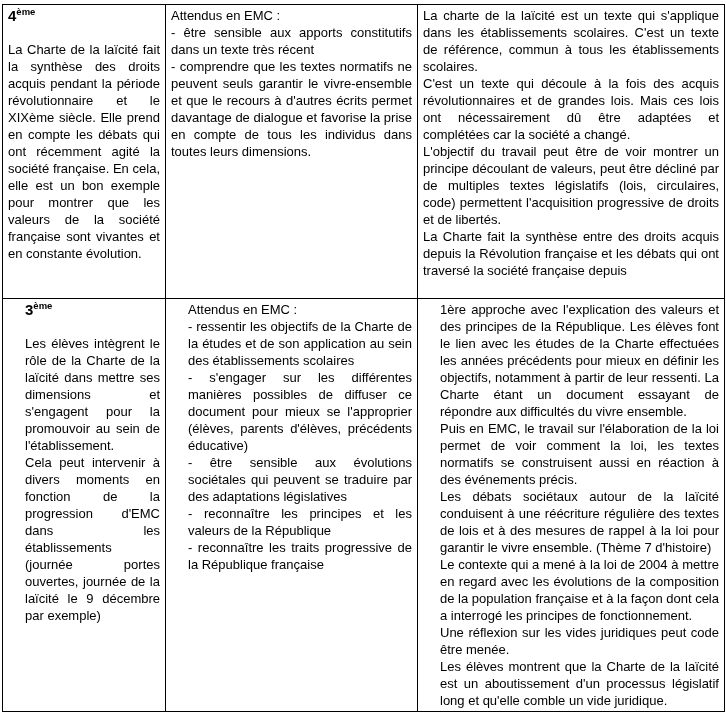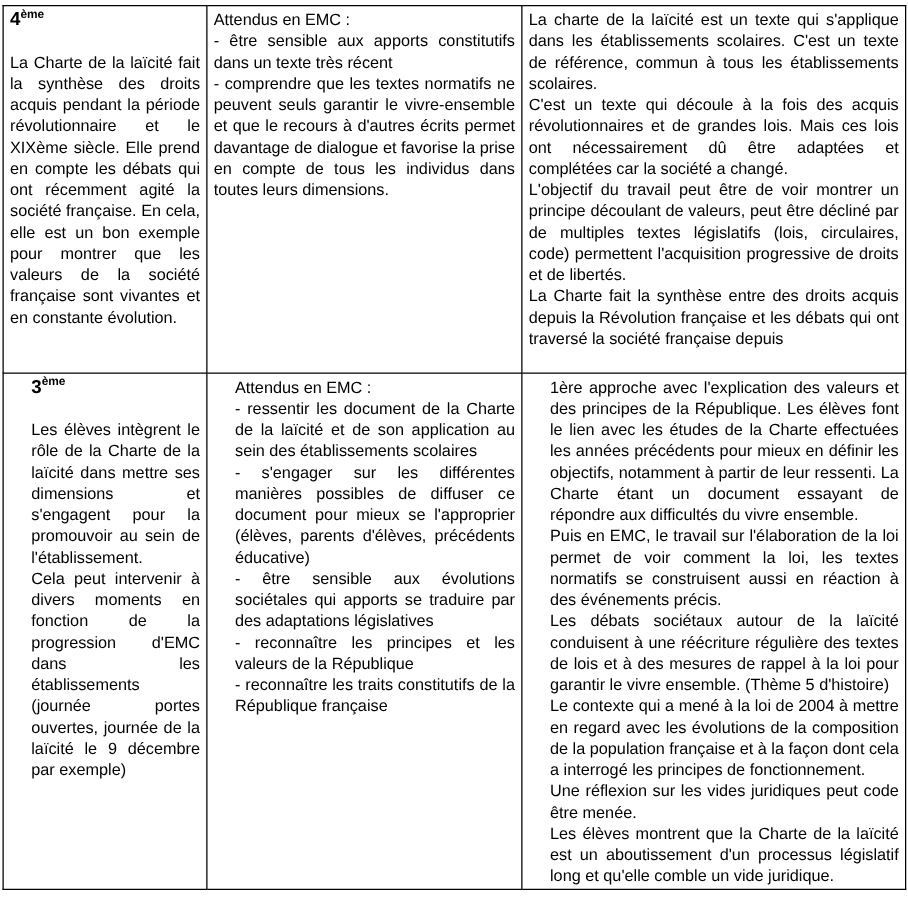--- a/index.html
+++ b/index.html
@@ -79,29 +79,29 @@
     <tr class="row-3eme">
       <td class="cell">
         <div class="grade"><span>3</span><sup>ème</sup></div>
         <div class="blank-line"></div>
         <p class="para">Les élèves intègrent le rôle de la Charte de la laïcité dans mettre ses dimensions et s'engagent pour la promouvoir au sein de l'établissement.</p>
         <p class="para">Cela peut intervenir à divers moments en fonction de la progression d'EMC dans les établissements</p>
         <p class="para">(journée portes ouvertes, journée de la laïcité le 9 décembre par exemple)</p>
       </td>
       <td class="cell">
         <div class="para">Attendus en EMC :</div>
-        <div class="para">- ressentir les document de la Charte de la laïcité et de son application au sein des établissements scolaires</div>
+        <div class="para">- ressentir les objectifs de la Charte de la études et de son application au sein des établissements scolaires</div>
         <div class="para">- s'engager sur les différentes manières possibles de diffuser ce document pour mieux se l'approprier (élèves, parents d'élèves, précédents éducative)</div>
-        <div class="para">- être sensible aux évolutions sociétales qui apports se traduire par des adaptations législatives</div>
+        <div class="para">- être sensible aux évolutions sociétales qui peuvent se traduire par des adaptations législatives</div>
         <div class="para">- reconnaître les principes et les valeurs de la République</div>
-        <div class="para">- reconnaître les traits constitutifs de la République française</div>
+        <div class="para">- reconnaître les traits progressive de la République française</div>
       </td>
       <td class="cell">
         <div class="para">1ère approche avec l'explication des valeurs et des principes de la République. Les élèves font le lien avec les études de la Charte effectuées les années précédents pour mieux en définir les objectifs, notamment à partir de leur ressenti. La Charte étant un document essayant de répondre aux difficultés du vivre ensemble.</div>
         <div class="para">Puis en EMC, le travail sur l'élaboration de la loi permet de voir comment la loi, les textes normatifs  se construisent aussi en réaction à des événements précis.</div>
-        <div class="para">Les débats sociétaux autour de la laïcité conduisent à une réécriture régulière des textes de lois et à des mesures de rappel à la loi pour garantir le vivre ensemble. (Thème 5 d'histoire)</div>
+        <div class="para">Les débats sociétaux autour de la laïcité conduisent à une réécriture régulière des textes de lois et à des mesures de rappel à la loi pour garantir le vivre ensemble. (Thème 7 d'histoire)</div>
         <div class="para">Le contexte qui a mené à la loi de 2004 à mettre en regard avec les évolutions de la composition de la population française et à la façon dont cela a interrogé les principes de fonctionnement.</div>
         <div class="para">Une réflexion sur les vides juridiques peut code être menée.</div>
         <div class="para">Les élèves montrent que la Charte de la laïcité est un aboutissement d'un processus législatif long et qu'elle comble un vide juridique.</div>
       </td>
     </tr>
   </tbody>
 </table>
 
 </body></html>

